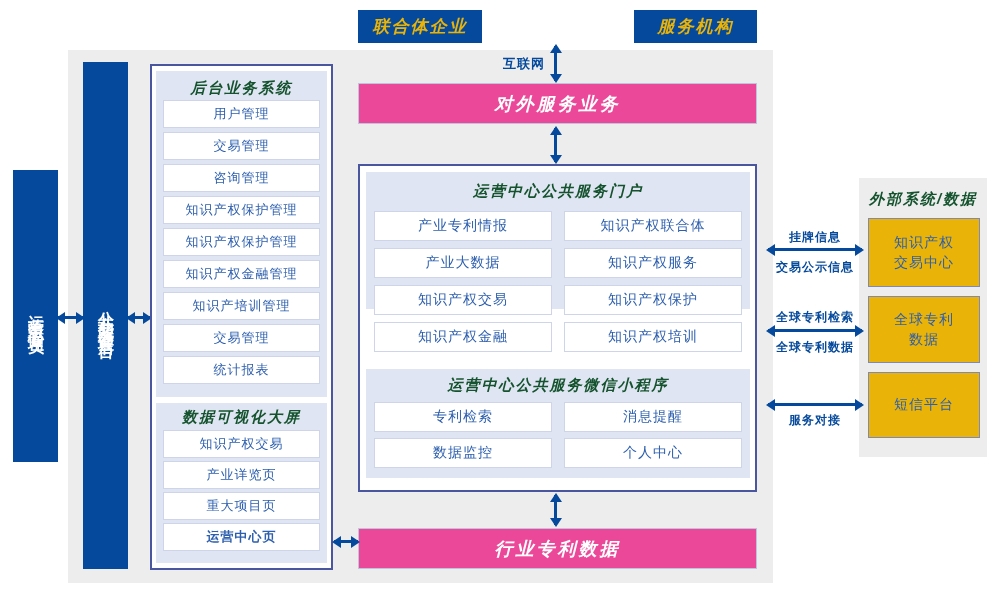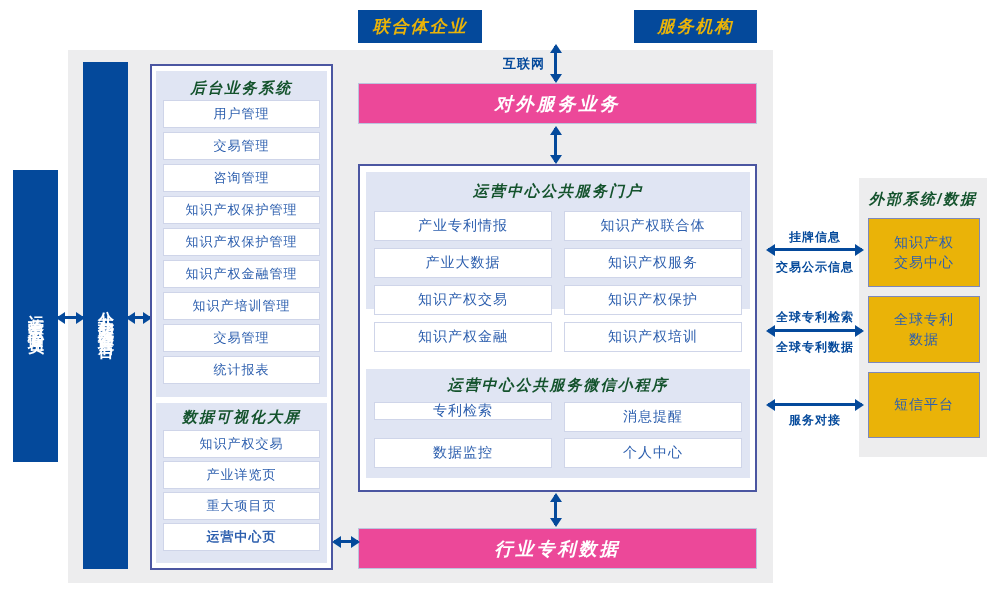--- a/index.html
+++ b/index.html
@@ -98,21 +98,21 @@
       <div class="item portal-item" style="left:8px;top:76px;width:178px;height:30px;">产业大数据</div>
       <div class="item portal-item" style="left:198px;top:76px;width:178px;height:30px;">知识产权服务</div>
       <div class="item portal-item" style="left:8px;top:113px;width:178px;height:30px;">知识产权交易</div>
       <div class="item portal-item" style="left:198px;top:113px;width:178px;height:30px;">知识产权保护</div>
       <div class="item portal-item" style="left:8px;top:150px;width:178px;height:30px;">知识产权金融</div>
       <div class="item portal-item" style="left:198px;top:150px;width:178px;height:30px;">知识产权培训</div>
     </div>
 
     <div class="sub-panel" style="left:6px;top:203px;width:384px;height:109px;">
       <div class="sub-title" style="top:7px;">运营中心公共服务微信小程序</div>
-      <div class="item portal-item" style="left:8px;top:33px;width:178px;height:18px;">专利检索</div>
+      <div class="item portal-item" style="left:8px;top:33px;width:178px;height:30px;">专利检索</div>
       <div class="item portal-item" style="left:198px;top:33px;width:178px;height:30px;">消息提醒</div>
       <div class="item portal-item" style="left:8px;top:69px;width:178px;height:30px;">数据监控</div>
       <div class="item portal-item" style="left:198px;top:69px;width:178px;height:30px;">个人中心</div>
     </div>
   </div>
 
   <div class="v-arrow" style="left:554px;top:495px;height:30px;"></div>
 
   <div class="big-bar" style="left:358px;top:528px;width:399px;height:41px;">行业专利数据</div>
   <div class="h-arrow" style="left:334px;top:540px;width:24px;"></div>

